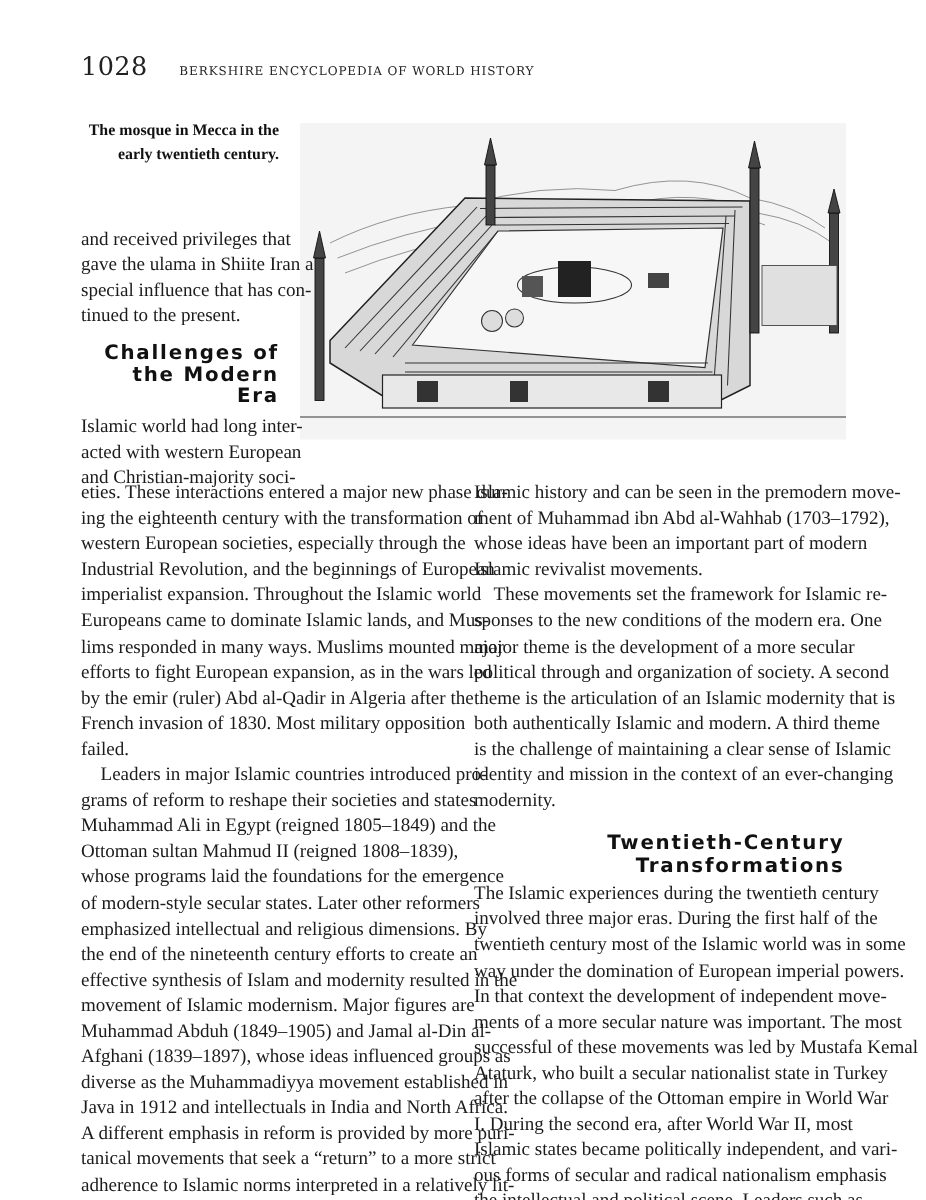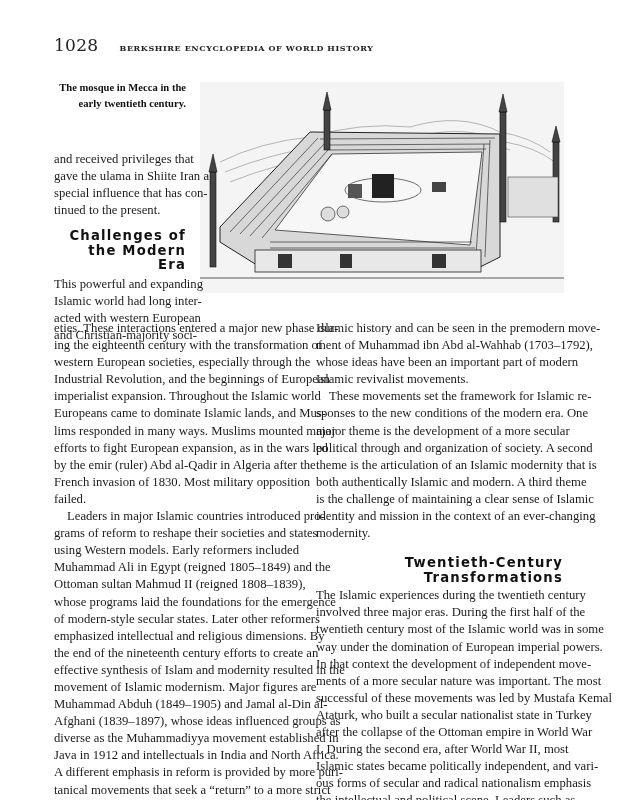--- a/index.html
+++ b/index.html
@@ -5,21 +5,21 @@
   html, body { margin: 0; padding: 0; }
   body {
     width: 617px; height: 800px; background: #ffffff; position: relative; overflow: hidden;
     font-family: "DejaVu Serif", "Liberation Serif", serif; color: #1c1c1c;
   }
   .page-header {
     position: absolute; left: 54px; top: 35px; white-space: nowrap;
     font-family: "DejaVu Serif", serif; color: #222;
   }
   .page-header .pnum { font-size: 17px; letter-spacing: 0.3px; }
-  .page-header .ptitle { font-size: 8px; letter-spacing: 0.6px; text-transform: uppercase; margin-left: 4px; font-weight: bold; padding-left: 12px; }
+  .page-header .ptitle { font-size: 8px; letter-spacing: 0.6px; text-transform: uppercase; margin-left: 4px; font-weight: normal; padding-left: 12px; }
 
   .caption {
     position: absolute; left: 54px; top: 80px; width: 132px;
     text-align: right; font-weight: bold; font-size: 10.6px; line-height: 16px;
     font-family: Liberation Serif, serif; color: #111;
   }
   .figure {
     position: absolute; left: 200px; top: 82px; width: 364px; height: 211px;
     background: #f5f5f5; overflow: hidden;
   }
@@ -114,21 +114,20 @@
     <span class="ln">gave the ulama in Shiite Iran a</span>
     <span class="ln">special influence that has con-</span>
     <span class="ln last">tinued to the present.</span>
   </div>
   <div class="heading">
     <div>Challenges of</div>
     <div>the Modern</div>
     <div>Era</div>
   </div>
   <div>
-    <span class="ln">This powerful and expanding</span>
     <span class="ln">Islamic world had long inter-</span>
     <span class="ln">acted with western European</span>
     <span class="ln">and Christian-majority soci-</span>
   </div>
 </div>
 
 <div class="txt col-left-wide">
   <div id="lp1">
       <span class="ln">eties. These interactions entered a major new phase dur-</span>
       <span class="ln">ing the eighteenth century with the transformation of</span>
@@ -138,21 +137,20 @@
       <span class="ln">Europeans came to dominate Islamic lands, and Mus-</span>
       <span class="ln">lims responded in many ways. Muslims mounted major</span>
       <span class="ln">efforts to fight European expansion, as in the wars led</span>
       <span class="ln">by the emir (ruler) Abd al-Qadir in Algeria after the</span>
       <span class="ln">French invasion of 1830. Most military opposition</span>
       <span class="ln last">failed.</span>
     </div>
   <div id="lp2" style="text-indent:0">
       <span class="ln" style="padding-left: 13px;">Leaders in major Islamic countries introduced pro-</span>
       <span class="ln">grams of reform to reshape their societies and states</span>
-      <span class="ln">using Western models. Early reformers included</span>
       <span class="ln">Muhammad Ali in Egypt (reigned 1805–1849) and the</span>
       <span class="ln">Ottoman sultan Mahmud II (reigned 1808–1839),</span>
       <span class="ln">whose programs laid the foundations for the emergence</span>
       <span class="ln">of modern-style secular states. Later other reformers</span>
       <span class="ln">emphasized intellectual and religious dimensions. By</span>
       <span class="ln">the end of the nineteenth century efforts to create an</span>
       <span class="ln">effective synthesis of Islam and modernity resulted in the</span>
       <span class="ln">movement of Islamic modernism. Major figures are</span>
       <span class="ln">Muhammad Abduh (1849–1905) and Jamal al-Din al-</span>
       <span class="ln">Afghani (1839–1897), whose ideas influenced groups as</span>

